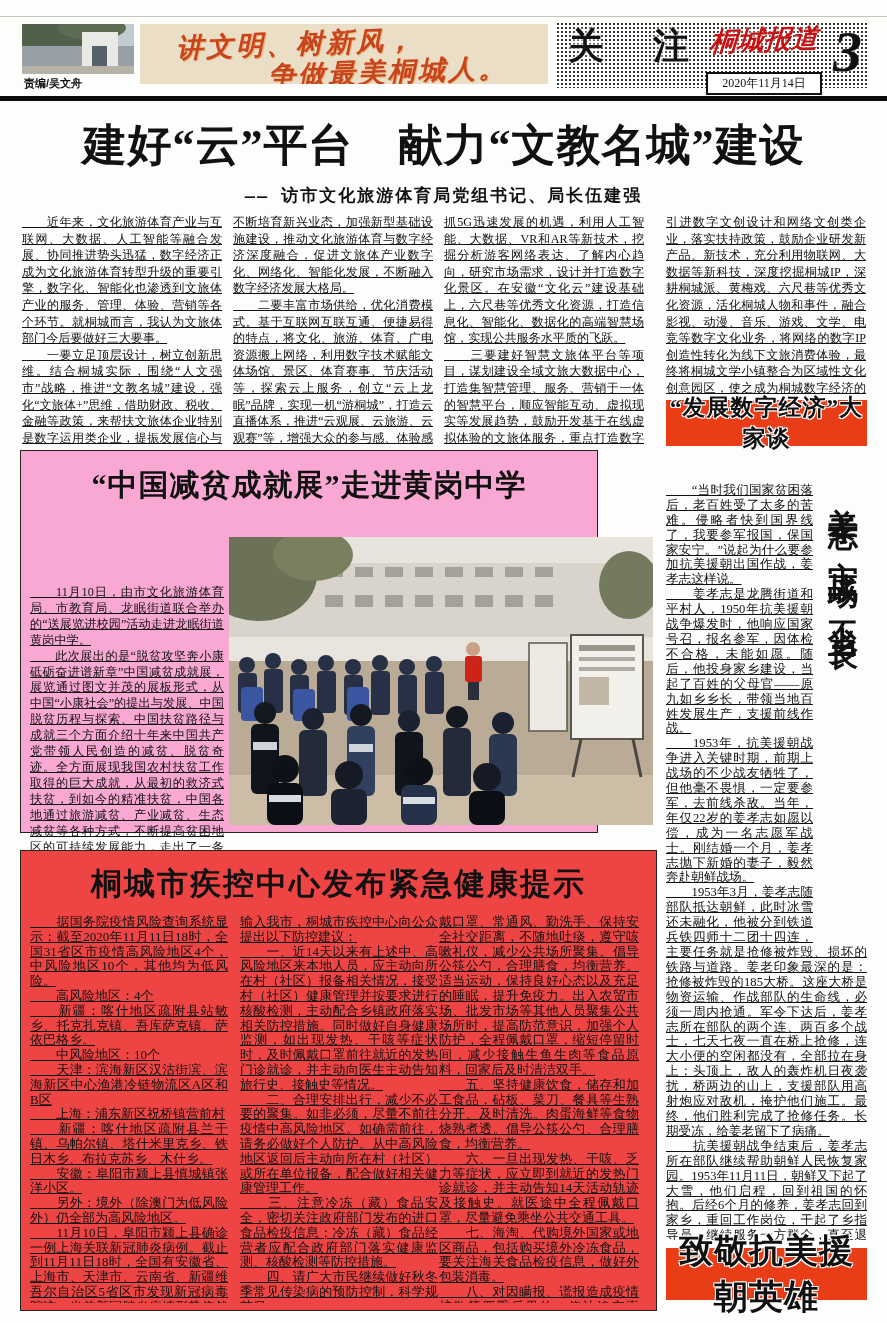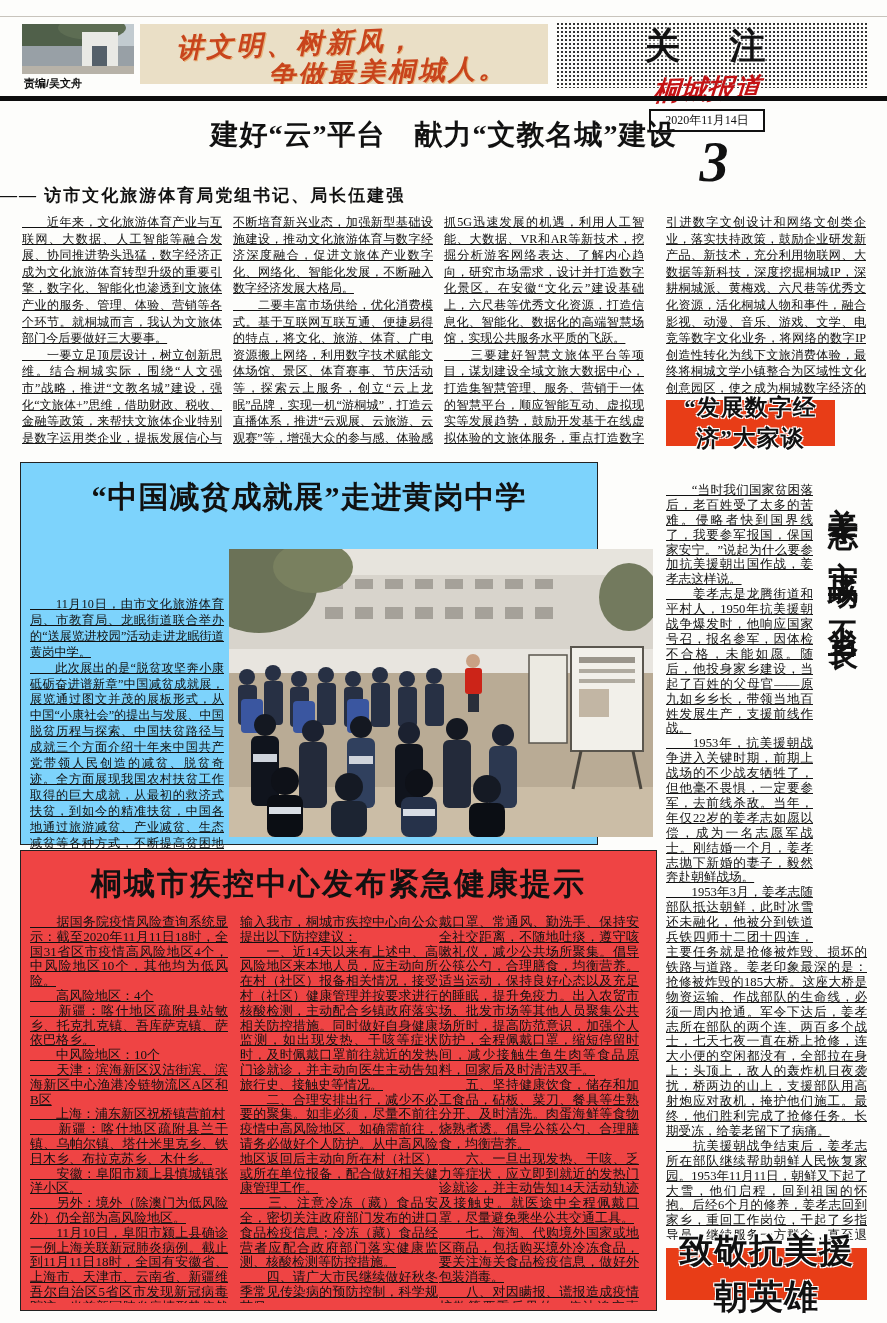--- a/index.html
+++ b/index.html
@@ -12,44 +12,44 @@
   .page-edge-top{left:0;top:16px;width:887px;height:1px;background:#c8c4bc;}
   .thumb{left:22px;top:24px;width:112px;height:50px;overflow:hidden;background:#aab2b6;}
   .editor-caption{left:24px;top:76px;font-size:11px;font-weight:bold;font-family:"Liberation Sans",sans-serif;}
   .slogan-banner{left:140px;top:24px;width:408px;height:60px;background:#eadfc6;overflow:hidden;}
   .slogan-line{position:absolute;font-weight:bold;font-style:italic;color:#c8441c;
     font-size:27px;letter-spacing:3px;text-shadow:1px 1px 0 #e6b27a;transform:rotate(-2deg);white-space:nowrap;}
   .slogan-line.l1{left:36px;top:2px;}
   .slogan-line.l2{left:128px;top:30px;}
   .focus-block{left:556px;top:22px;width:312px;height:66px;
     background-image:radial-gradient(circle,#333 1px,transparent 1.15px);background-size:4px 4px;
-    display:flex;align-items:center;padding:0 6px;box-sizing:border-box;flex-direction:column;}
+    display:flex;padding:0 6px;box-sizing:border-box;}
   .focus-title{font-size:36px;font-weight:bold;letter-spacing:20px;white-space:nowrap;
     text-shadow:0 0 2px #fff,0 0 4px #fff;padding-left:6px;}
   .masthead-col{width:140px;text-align:center;margin-left:-10px;}
   .masthead-name{font-size:27px;font-weight:bold;font-style:italic;color:#c41214;
     white-space:nowrap;text-shadow:0 0 3px #fff;transform:skewX(-6deg) rotate(-2deg);}
-  .date-box{margin:2px auto 0;border:2px solid #111;background:#fff;font-size:12px;
+  .date-box{margin:14px auto 0;border:2px solid #111;background:#fff;font-size:12px;
     width:112px;padding:1px 0;}
   .page-num{font-size:58px;font-weight:bold;font-style:italic;line-height:60px;
     text-shadow:0 0 2px #fff;margin-left:4px;}
   .header-rule{left:0;top:96px;width:887px;height:5px;background:#0d0d0d;}
   
-  .lead-headline{left:0;top:116px;width:887px;text-align:center;font-size:28px;font-weight:bold;
+  .lead-headline{left:0;top:116px;width:887px;text-align:center;font-size:44px;font-weight:bold;
     letter-spacing:1px;white-space:nowrap;}
-  .lead-subtitle{left:0;top:184px;width:887px;text-align:left;font-size:17px;font-weight:bold;letter-spacing:2px;}
+  .lead-subtitle{left:0;top:184px;width:887px;text-align:center;font-size:17px;font-weight:bold;letter-spacing:2px;font-family:Liberation Mono, monospace;}
   .jtext{text-align:justify;white-space:pre-line;overflow:hidden;text-decoration:underline;}
   .lead-col{top:214px;width:200px;height:234px;font-size:12.1px;line-height:16.6px;}
   .c1{left:22px;} .c2{left:233px;} .c3{left:444px;} .c4{left:666px;height:184px;}
   .red-banner{background:#e83d17;color:#111;font-weight:bold;text-align:center;
     display:flex;align-items:center;justify-content:center;
     text-shadow:-1px -1px 0 #fff,1px -1px 0 #fff,-1px 1px 0 #fff,1px 1px 0 #fff;}
-  .banner1{left:666px;top:400px;width:169px;height:46px;font-size:23px;letter-spacing:1px;}
-  
-  .mid-box{left:20px;top:462px;width:578px;height:383px;border:1.5px solid #222;box-sizing:border-box;background:#7dd3fc;}
+  .banner1{left:666px;top:400px;width:201px;height:46px;font-size:23px;letter-spacing:1px;}
+  
+  .mid-box{left:20px;top:450px;width:578px;height:383px;border:1.5px solid #222;box-sizing:border-box;background:#f9a8d4;}
   .mid-title{position:absolute;left:0;top:14px;width:100%;text-align:center;font-size:30px;font-weight:bold;letter-spacing:1px;}
   .mid-body{position:absolute;left:9px;top:86px;width:194px;height:288px;font-size:12.2px;line-height:15.9px;margin-top:48px;}
   .photo{position:absolute;left:208px;top:86px;width:424px;height:288px;overflow:hidden;background:#c9c2b6;}
   
   .hero{left:666px;top:468px;width:201px;height:772px;font-size:12.6px;line-height:14.9px;}
   .vtitle{float:right;width:48px;height:448px;margin-left:6px;margin-bottom:6px;
     writing-mode:vertical-rl;text-orientation:upright;font-size:30px;font-weight:bold;
     letter-spacing:6px;line-height:48px;text-align:justify;}
   .banner2{left:666px;top:1248px;width:201px;height:52px;font-size:34px;letter-spacing:1px;}
   

